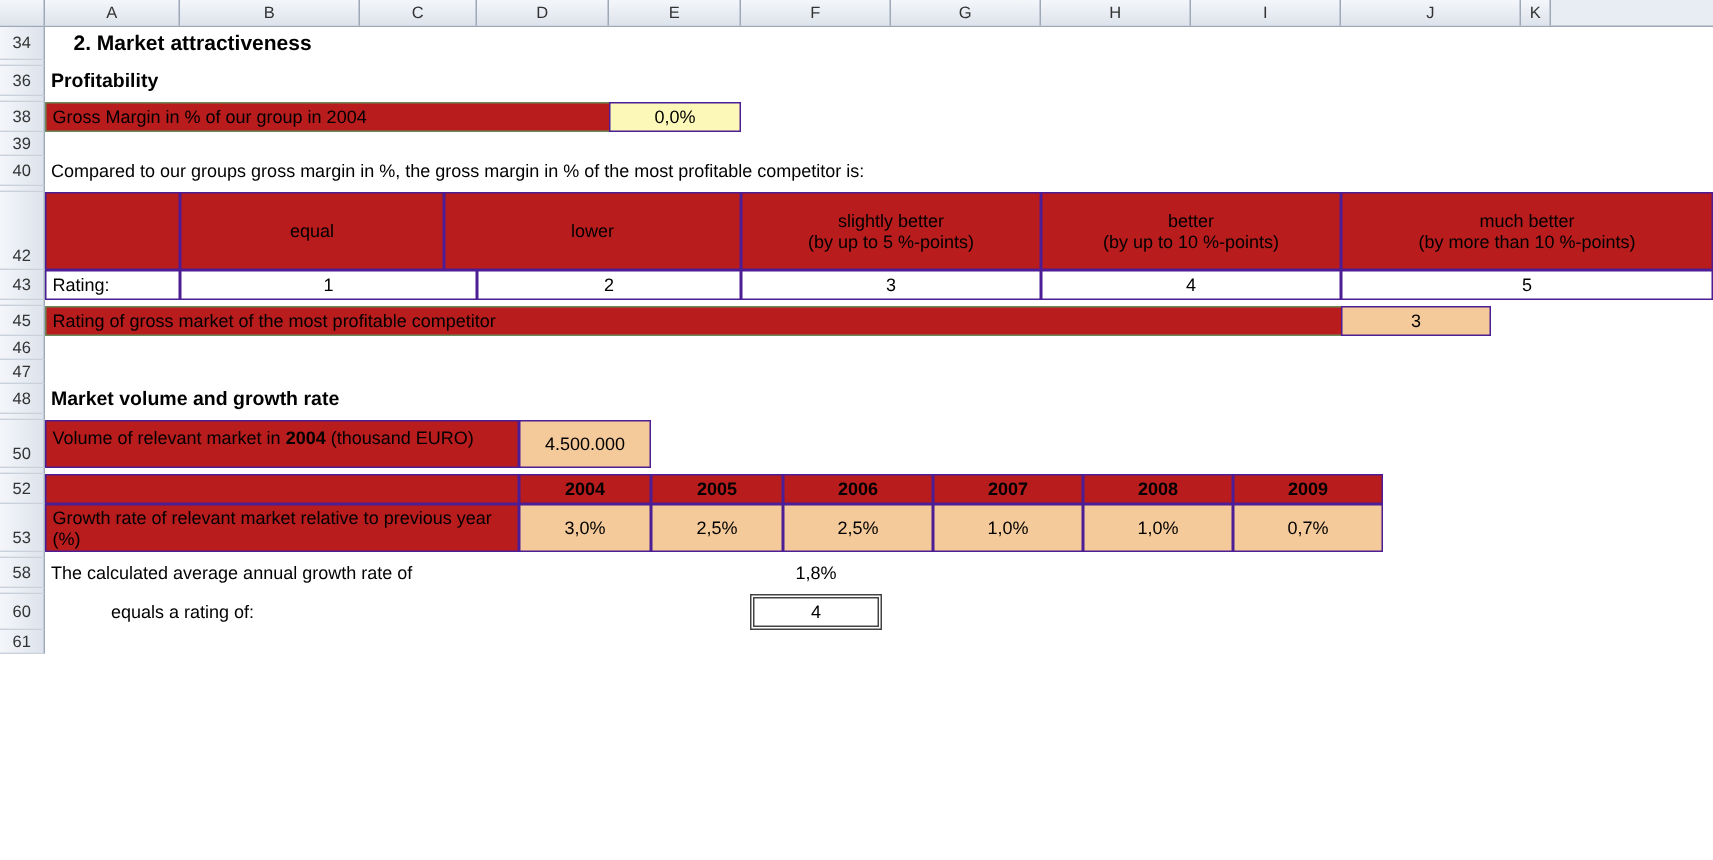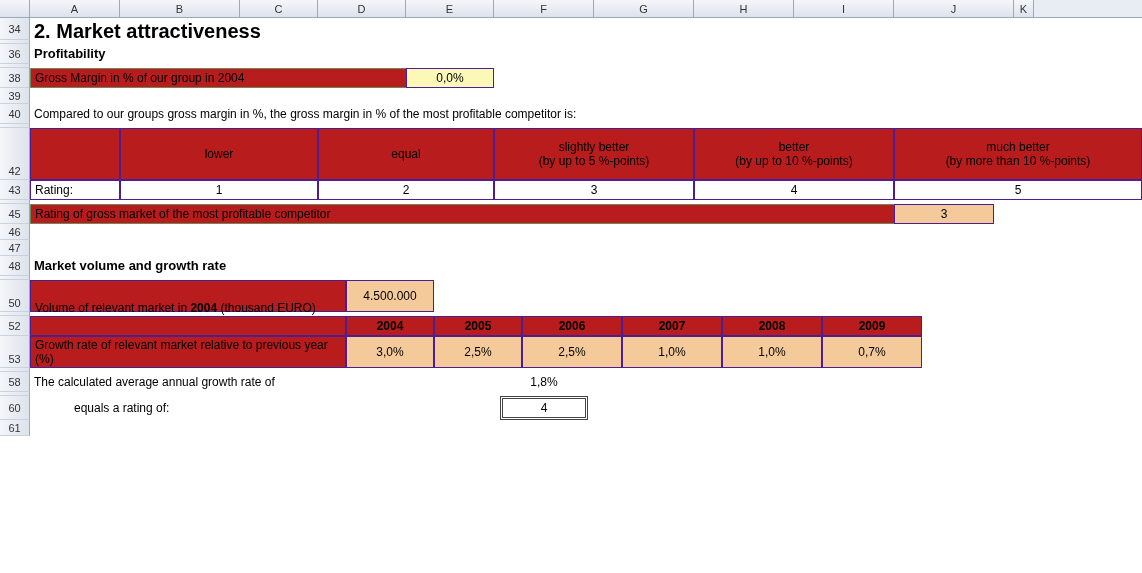--- a/index.html
+++ b/index.html
@@ -45,21 +45,21 @@
     .cC { width: 78px; }
     .cD { width: 88px; }
     .cE { width: 88px; }
     .cF { width: 100px; }
     .cG { width: 100px; }
     .cH { width: 100px; }
     .cI { width: 100px; }
     .cJ { width: 120px; }
     .cK { width: 20px; }
     
-    .sec-title { font-size: 20px; font-weight: bold; padding: 2px 4px; }
+    .sec-title { font-size: 14px; font-weight: bold; padding: 2px 19px; }
     .sub-title { font-size: 13px; font-weight: bold; padding: 2px 4px; }
     
     .lightgreen { background: #b91c1c; }
     .orange { background: #f5ca9a; }
     .yellow { background: #fbf8b8; }
     
     .bordered { border: 1px solid #4c1d95; }
     .bordered-r0 { border: 1px solid #6b8a5a; border-right: none;}
     
     .cell { padding: 2px 4px; display: flex; align-items: center; }
@@ -139,22 +139,22 @@
 </div>
 <div class="grid-row">
     <div class="row-num squished"></div>
     <div class="cells"></div>
   </div>
 
 <div class="grid-row row-h-52">
   <div class="row-num" style="align-items:flex-end;padding-bottom:2px;">42</div>
   <div class="cells" style="align-items:stretch;">
     <div class="cell lightgreen bordered center" style="width:90px;"></div>
+    <div class="cell lightgreen bordered center" style="width:176px;white-space:pre-line;">equal</div>
     <div class="cell lightgreen bordered center" style="width:198px;white-space:pre-line;">lower</div>
-    <div class="cell lightgreen bordered center" style="width:176px;white-space:pre-line;">equal</div>
     <div class="cell lightgreen bordered center" style="width:200px;white-space:pre-line;">slightly better
 (by up to 5 %-points)</div>
     <div class="cell lightgreen bordered center" style="width:200px;white-space:pre-line;">better
 (by up to 10 %-points)</div>
     <div class="cell lightgreen bordered center" style="flex:1;white-space:pre-line;">much better
 (by more than 10 %-points)</div>
   </div>
 </div>
 
 <div class="grid-row row-h-20">
@@ -197,21 +197,21 @@
   </div>
 </div>
 <div class="grid-row">
     <div class="row-num squished"></div>
     <div class="cells"></div>
   </div>
 
 <div class="grid-row row-h-32">
   <div class="row-num" style="align-items:flex-end;padding-bottom:2px;">50</div>
   <div class="cells">
-    <div class="cell lightgreen bordered" style="width:316px;display:block;padding-top:20px;">
+    <div class="cell lightgreen bordered" style="width:316px;display:block;padding-top:4px;">
       <span>Volume of relevant market in </span><b>2004</b><span> (thousand EURO)</span>
     </div>
     <div class="cell orange bordered center cD">4.500.000</div>
   </div>
 </div>
 <div class="grid-row">
     <div class="row-num squished"></div>
     <div class="cells"></div>
   </div>
 

